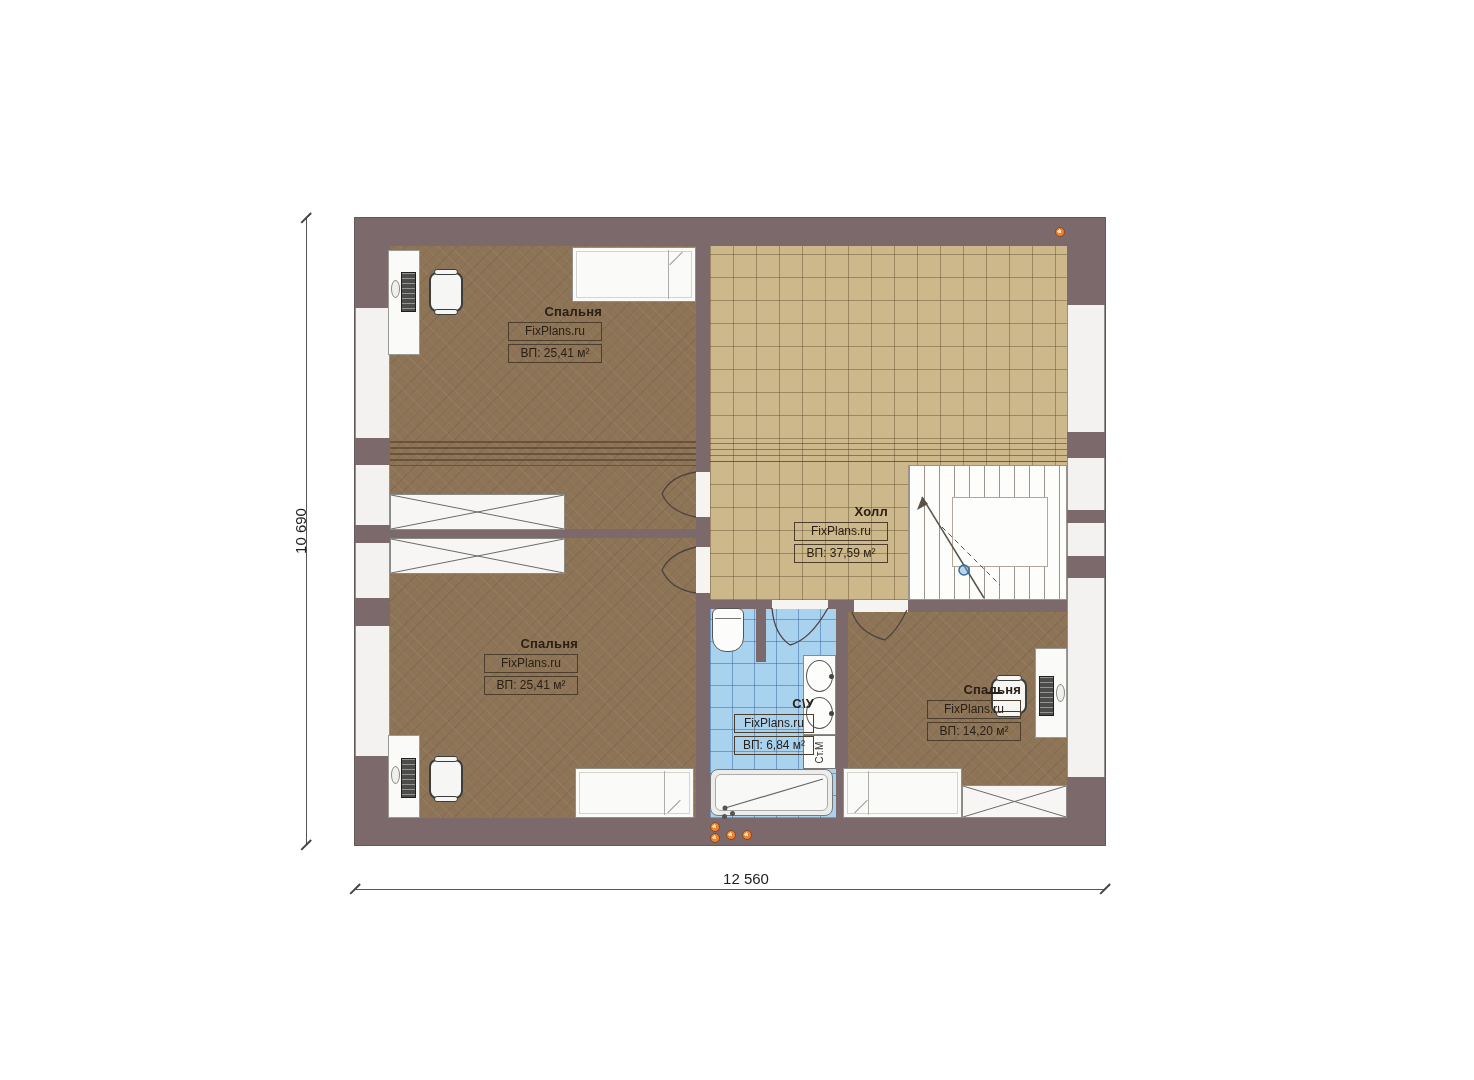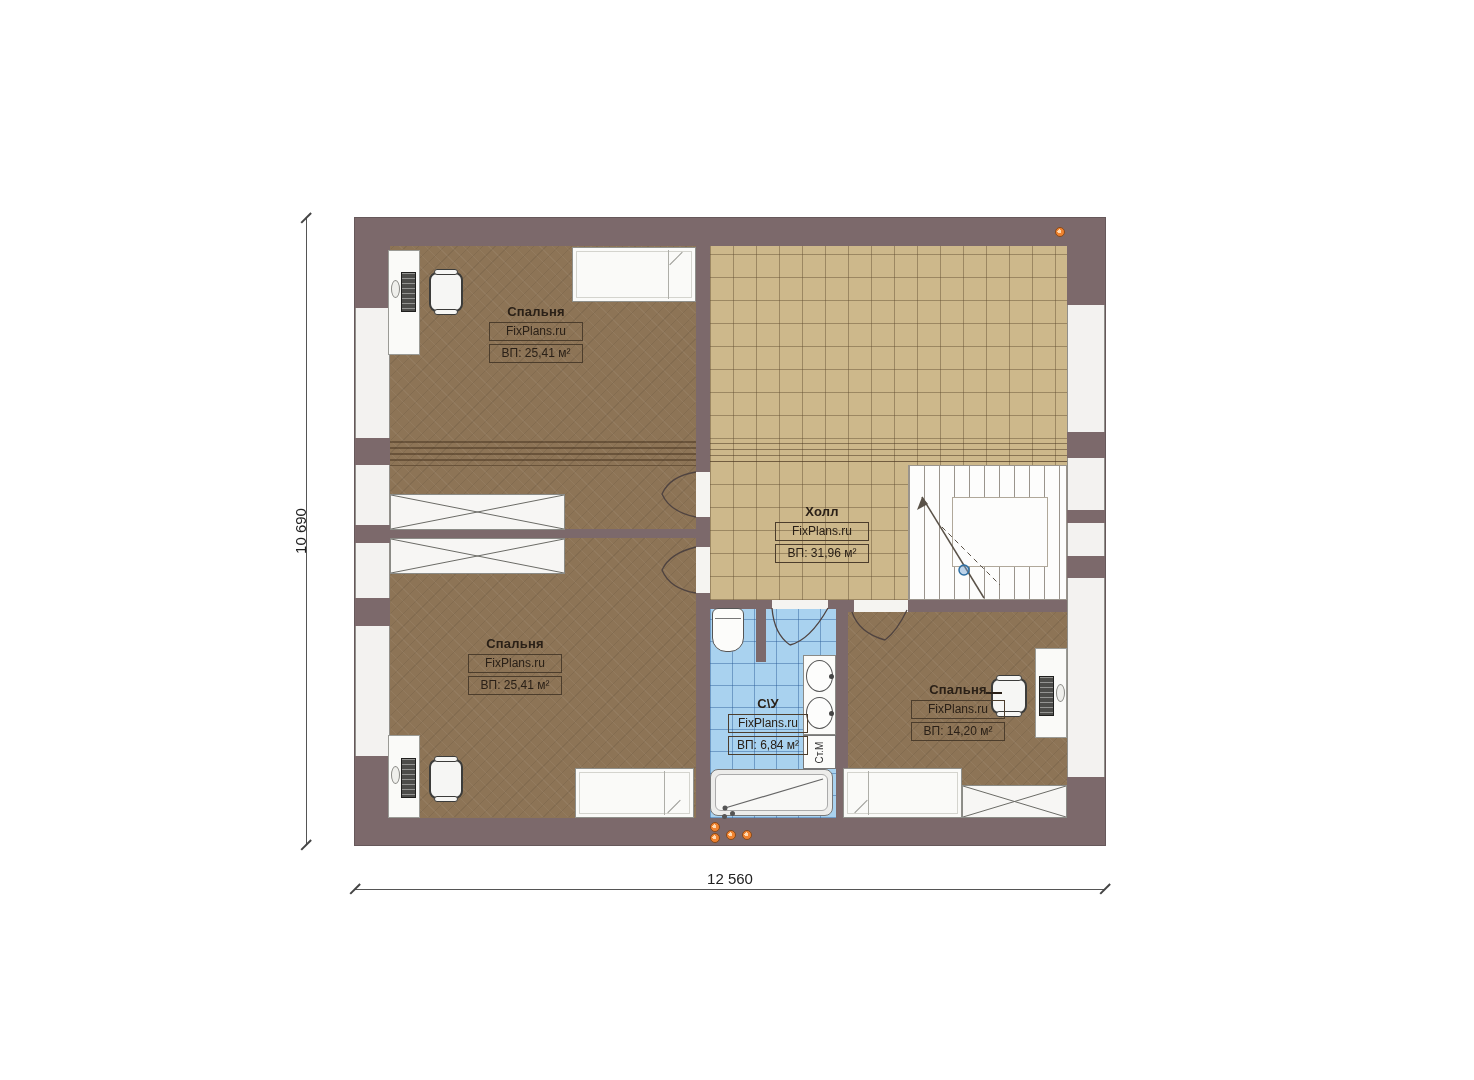--- a/index.html
+++ b/index.html
@@ -38,21 +38,21 @@
   .landing{border:1px solid #b0a89a;background:#fdfdfc;}
   .toilet{background:#fcfcfa;border:1.5px solid #555;border-radius:6px 6px 14px 14px;}
   .toilet::before{content:"";position:absolute;left:2px;right:2px;top:9px;border-top:1px solid #777;}
   .counter{background:#fbfbf9;border:1px solid #8a8a86;}
   .sink{background:#fdfdfc;border:1.5px solid #555;border-radius:50%;}
   .sink::after{content:"";position:absolute;right:-2px;top:50%;width:5px;height:5px;margin-top:-2px;background:#444;border-radius:50%;}
   .washer{background:#fbfbf9;border:1px solid #777;display:flex;align-items:center;justify-content:center;}
   .washer span{transform:rotate(-90deg);font-size:10px;color:#333;white-space:nowrap;}
   .tub{background:#ececea;border:1.5px solid #777;border-radius:8px;}
   .tub-inner{position:absolute;inset:4px;background:#f8f8f6;border:1px solid #aaa;border-radius:6px;}
-  .room-label{display:flex;flex-direction:column;align-items:center;gap:3px;z-index:6;}
+  .room-label{display:flex;flex-direction:column;align-items:flex-end;gap:3px;z-index:6;}
   .rl-name{font-size:13px;font-weight:700;color:#2a2017;letter-spacing:.2px;}
   .rl-box{border:1px solid #4c3d2c;color:#2a2017;font-size:12px;line-height:15px;padding:1px 7px;min-width:78px;text-align:center;background:transparent;}
   .dim-line{background:#555;}
   .tick{position:absolute;width:14px;height:1.5px;background:#444;transform:rotate(-45deg);}
   .dim-text{font-size:15px;color:#222;text-align:center;}
   .dot-orange{border-radius:50%;border:1px solid #8a4a1a;
     background:radial-gradient(circle at 42% 42%, #ffd9b0 0 2px, #ef8330 2px 100%);z-index:7;}
   .fixture-dot{background:#555;border-radius:50%;z-index:7;}
   .leader{background:#2a2017;z-index:6;}
 </style>
@@ -190,21 +190,21 @@
   </div>
 
   <div class="abs room-label" style="left:470px;top:304px;width:132px">
     <div class="rl-name">Спальня</div>
     <div class="rl-box">FixPlans.ru</div>
     <div class="rl-box">ВП: 25,41 м²</div>
   </div>
   <div class="abs room-label" style="left:756px;top:504px;width:132px">
     <div class="rl-name">Холл</div>
     <div class="rl-box">FixPlans.ru</div>
-    <div class="rl-box">ВП: 31,96 м²</div>
+    <div class="rl-box">ВП: 37,59 м²</div>
   </div>
   <div class="abs room-label" style="left:452px;top:636px;width:126px">
     <div class="rl-name">Спальня</div>
     <div class="rl-box">FixPlans.ru</div>
     <div class="rl-box">ВП: 25,41 м²</div>
   </div>
   <div class="abs room-label" style="left:722px;top:696px;width:92px">
     <div class="rl-name">С\У</div>
     <div class="rl-box" style="min-width:64px">FixPlans.ru</div>
     <div class="rl-box" style="min-width:64px">ВП: 6,84 м²</div>
@@ -223,15 +223,15 @@
   <div class="abs dot-orange" style="left:742px;top:830px;width:10px;height:10px"></div>
 
   <div class="abs dim-line" style="left:306px;top:218px;width:1px;height:627px"></div>
   <div class="tick" style="left:299px;top:217px"></div>
   <div class="tick" style="left:299px;top:844px"></div>
   <div class="abs dim-text" style="left:262px;top:521px;width:80px;height:20px;transform:rotate(-90deg)">10 690</div>
 
   <div class="abs dim-line" style="left:355px;top:889px;width:750px;height:1px"></div>
   <div class="tick" style="left:348px;top:888px"></div>
   <div class="tick" style="left:1098px;top:888px"></div>
-  <div class="abs dim-text" style="left:680px;top:870px;width:100px">12 560</div>
+  <div class="abs dim-text" style="left:696px;top:870px;width:100px">12 560</div>
 
 </div>
 
 </body></html>

